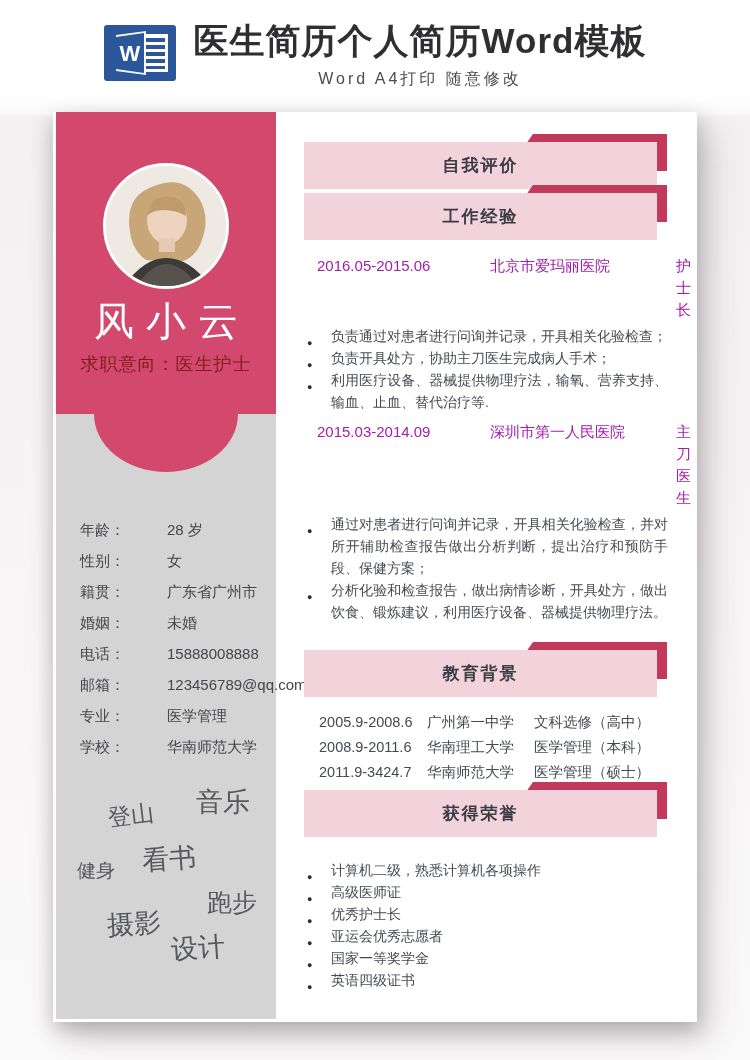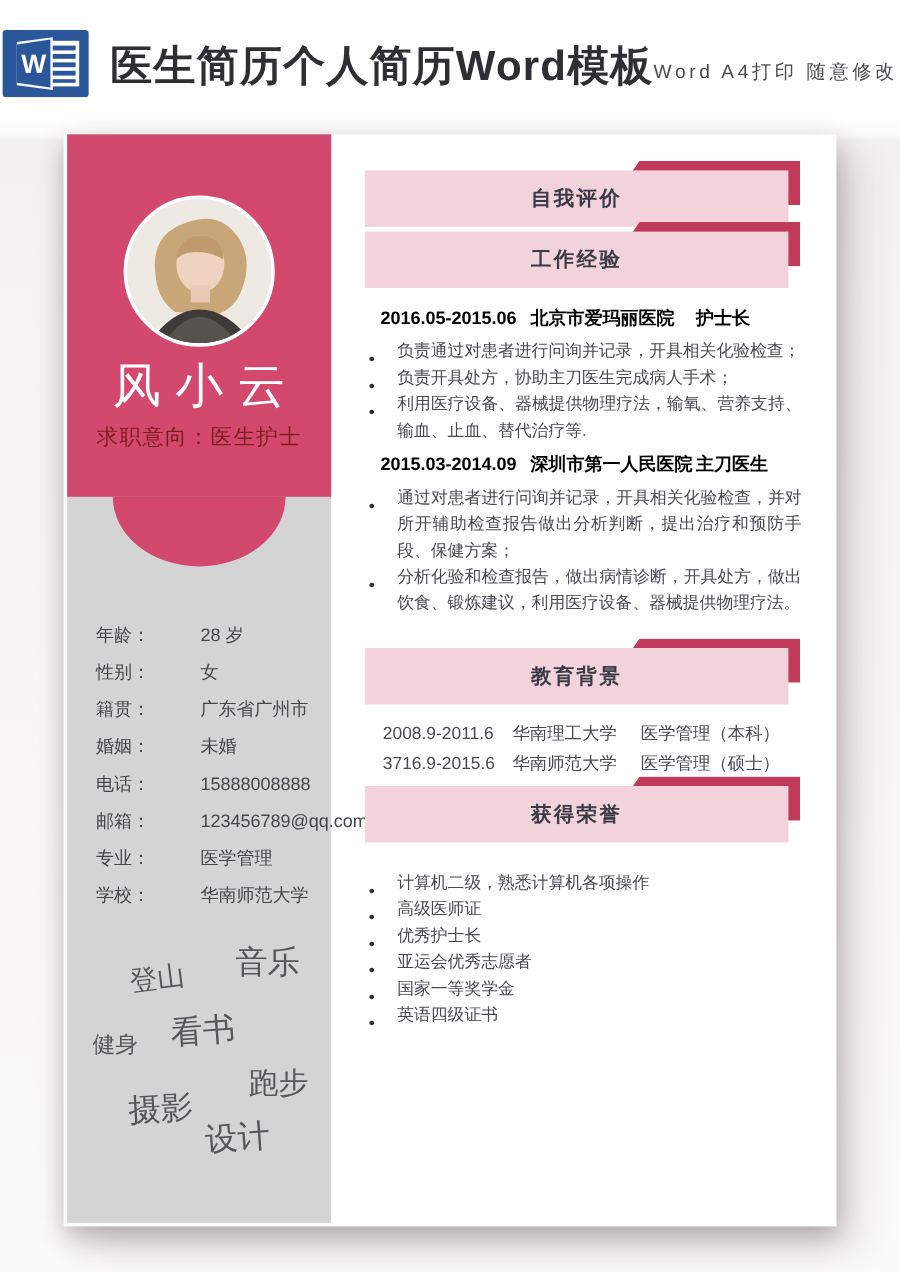--- a/index.html
+++ b/index.html
@@ -8,21 +8,21 @@
     font-family:"Liberation Sans","DejaVu Sans",sans-serif;
     background:linear-gradient(180deg,#ffffff 0px,#ffffff 110px,#f2f0f1 118px,#f7f5f6 60%,#fbfafa 100%);
   }
   
   .tpl-header{
     position:absolute;top:0;left:0;width:750px;height:112px;
     background:linear-gradient(180deg,#ffffff 85%,#fbfafa 100%);
     display:flex;align-items:center;justify-content:center;gap:18px;
   }
   .word-logo{width:72px;height:56px;flex:none;margin-top:-6px;}
-  .title-block{display:flex;flex-direction:row;align-items:center;}
+  .title-block{display:flex;flex-direction:column;align-items:center;}
   .tpl-title{font-size:35px;font-weight:700;color:#2f2f33;letter-spacing:1px;line-height:1.1;}
   .tpl-subtitle{font-size:16px;color:#4c4c50;letter-spacing:3px;margin-top:8px;}
   
   .card{
     position:absolute;left:53px;top:112px;width:644px;height:910px;
     background:#ffffff;box-sizing:border-box;padding:0 0 3px 3px;
     display:flex;
     box-shadow:0 8px 20px rgba(70,55,62,.32), 16px 18px 30px rgba(70,55,62,.16);
   }
   
@@ -72,21 +72,21 @@
   }
   .banner-title{font-size:17px;font-weight:700;color:#3a3b45;letter-spacing:2px;}
   ul{list-style:none;margin:0;padding:0;}
   li.bullet{position:relative;padding-left:27px;}
   li.bullet::before{content:"\25CF";position:absolute;left:3px;font-size:9px;color:#2d2d35;}
   .eval-list{margin-top:14px;width:364px;}
   .eval-list li{font-size:14.5px;line-height:27px;text-align:justify;}
   .eval-list li::before{top:9px;}
   .eval-label{font-weight:700;color:#33343e;}
   .banner-work{margin-top:4px;}
-  .job-head{display:flex;margin-top:15px;padding-left:13px;font-size:15px;font-weight:700;color:#000000;line-height:22px;}
+  .job-head{display:flex;margin-top:15px;padding-left:13px;font-size:15px;font-weight:400;color:#a21caf;line-height:22px;gap:48px;}
   .job-head .jp{width:125px;flex:none;}
   .job-head .jo{width:138px;flex:none;}
   .duty-list{margin-top:4px;width:364px;}
   .duty-list li{font-size:14px;line-height:22px;text-align:justify;}
   .duty-list li::before{top:7px;}
   .job2{margin-top:8px;}
   .banner-edu{margin-top:27px;}
   .edu-table{margin-top:13px;padding-left:15px;font-size:14.5px;color:#454953;}
   .edu-row{display:flex;line-height:25px;}
   .edu-period{width:108px;flex:none;}
@@ -220,26 +220,31 @@
     </ul>
 
     <div class="banner banner-edu">
       <div class="ribbon"></div>
       <div class="banner-face">
         <span class="banner-title">教育背景</span>
       </div>
     </div>
     <div class="edu-table">
       <div class="edu-row">
+        <span class="edu-period">2005.9-2008.6</span>
+        <span class="edu-school">广州第一中学</span>
+        <span class="edu-major">文科选修（高中）</span>
+      </div>
+      <div class="edu-row">
         <span class="edu-period">2008.9-2011.6</span>
         <span class="edu-school">华南理工大学</span>
         <span class="edu-major">医学管理（本科）</span>
       </div>
       <div class="edu-row">
-        <span class="edu-period">3716.9-2015.6</span>
+        <span class="edu-period">2011.9-3424.7</span>
         <span class="edu-school">华南师范大学</span>
         <span class="edu-major">医学管理（硕士）</span>
       </div>
     </div>
 
     <div class="banner banner-honor">
       <div class="ribbon"></div>
       <div class="banner-face">
         <span class="banner-title">获得荣誉</span>
       </div>

